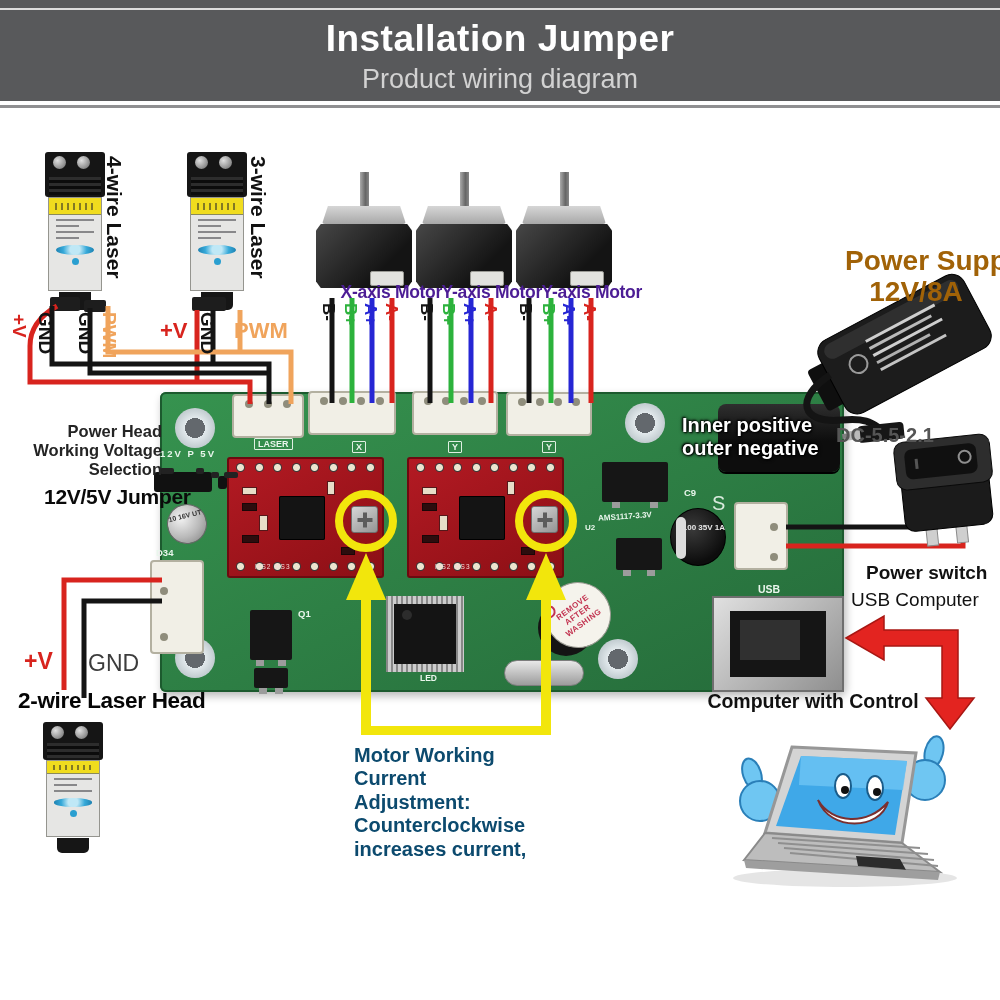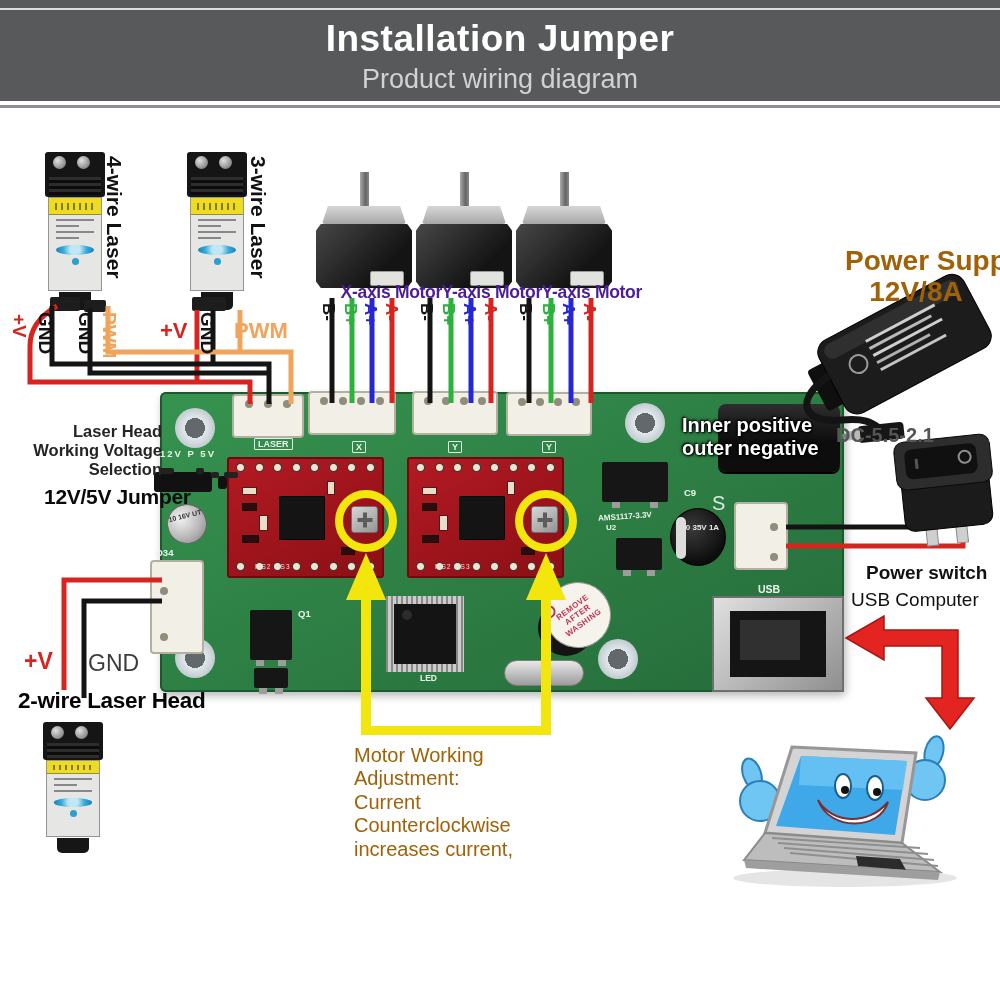--- a/index.html
+++ b/index.html
@@ -85,21 +85,21 @@
   .smd.dark{background:#2c0d0e;border-color:#1a0607;}
   .drv-silk{position:absolute;left:26px;bottom:6px;font-size:6.5px;color:#f2d9d9;letter-spacing:1px;}
 
   .cap-s{position:absolute;width:40px;height:40px;border-radius:50%;z-index:3;
          background:radial-gradient(circle at 38% 32%,#f2f2f2,#b9b9b9 55%,#7e7e7e);
          border:1px solid #666;box-sizing:border-box;color:#333;font-size:7px;font-weight:700;
          line-height:1.1;text-align:center;padding-top:7px;transform:rotate(-14deg);}
   .cap-b{position:absolute;width:56px;height:58px;border-radius:50%;z-index:3;
          background:radial-gradient(circle at 40% 35%,#3a3a3a,#0d0d0d 70%);
          border:1px solid #000;color:#e8e8e8;font-size:8px;font-weight:700;line-height:1.15;
-         text-align:center;box-sizing:border-box;padding-top:14px;}
+         text-align:right;box-sizing:border-box;padding-top:14px;}
   .cap-b:before{content:"";position:absolute;left:5px;top:8px;width:10px;height:42px;border-radius:5px;background:#dcdcdc;}
   .qfp{position:absolute;width:78px;height:76px;z-index:3;background:#b9b9b9;
        background-image:repeating-linear-gradient(90deg,#888 0 2px,#ccc 2px 5px);}
   .qfp:before{content:"";position:absolute;left:8px;top:8px;right:8px;bottom:8px;background:#141414;}
   .qfp:after{content:"";position:absolute;left:16px;top:14px;width:10px;height:10px;border-radius:50%;background:#2c2c2c;}
   .crystal{position:absolute;width:80px;height:26px;border-radius:13px;z-index:3;
            background:linear-gradient(180deg,#e8e8e8,#9c9c9c);border:1px solid #7d7d7d;box-sizing:border-box;}
   .buzzer-dark{position:absolute;width:56px;height:56px;border-radius:50%;background:#141414;z-index:3;}
   .buzzer{position:absolute;width:66px;height:66px;border-radius:50%;z-index:3;
           background:#f5f3ec;border:1px solid #9a9a92;transform:rotate(-36deg);
@@ -121,21 +121,21 @@
   .sel-block{left:22px;top:422px;width:140px;text-align:right;font-size:16.5px;font-weight:600;
              color:#242424;line-height:1.14;white-space:nowrap;}
   .jumper-label{left:44px;top:485px;font-size:21px;font-weight:800;letter-spacing:-.3px;color:#0a0a0a;}
   .polarity{left:682px;top:414px;font-size:20px;font-weight:700;color:#fff;line-height:1.15;
             text-shadow:0 0 4px #000,1px 1px 2px #000,-1px -1px 2px #000;}
   .ps-title{left:845px;top:246px;width:142px;text-align:center;font-size:28px;font-weight:700;color:#a16207;line-height:1.1;}
   .dc-label{left:836px;top:424px;font-size:20px;font-weight:600;color:#555;}
   .switch-label{left:866px;top:562px;font-size:19px;font-weight:700;}
   .usbc-label{left:851px;top:589px;font-size:19px;font-weight:400;}
   .comp-label{left:693px;top:690px;width:240px;text-align:center;font-size:19.5px;font-weight:700;line-height:1.17;}
-  .mw-note{left:354px;top:744px;font-size:20px;font-weight:400;line-height:1.17;color:#a16207;}
+  .mw-note{left:354px;top:744px;font-size:20px;font-weight:700;line-height:1.17;color:#0c4a6e;}
 
   .overlay{position:absolute;left:0;top:0;width:1000px;height:1000px;z-index:5;pointer-events:none;}
 </style>
 </head>
 <body>
 
 <div class="stage">
 
   <div class="header">
     <div class="topline"></div>
@@ -268,21 +268,21 @@
     <div class="silk silk-box" style="left:94px;top:46px;font-size:9px;">LASER</div>
     <div class="silk silk-box" style="left:192px;top:49px;font-size:9px;">X</div>
     <div class="silk silk-box" style="left:288px;top:49px;font-size:9px;">Y</div>
     <div class="silk silk-box" style="left:382px;top:49px;font-size:9px;">Y</div>
     <div class="silk" style="left:0px;top:56px;font-size:9.5px;letter-spacing:2px;">12V P 5V</div>
     <div class="silk" style="left:-4px;top:155px;font-size:9.5px;">D34</div>
     <div class="silk" style="left:138px;top:216px;font-size:9.5px;">Q1</div>
     <div class="silk" style="left:260px;top:281px;font-size:8.5px;">LED</div>
     <div class="silk" style="left:598px;top:191px;font-size:10.5px;">USB</div>
     <div class="silk" style="left:438px;top:120px;font-size:8px;transform:rotate(-4deg);">AMS1117-3.3V</div>
-    <div class="silk" style="left:446px;top:131px;font-size:8px;">U2</div>
+    <div class="silk" style="left:425px;top:131px;font-size:8px;">U2</div>
     <div class="silk" style="left:524px;top:95px;font-size:9.5px;">C9</div>
     <div class="silk" style="left:552px;top:100px;font-size:20px;font-weight:400;color:#d9ead d;color:#d9eadd;">S</div>
 
     <div class="jumper" style="left:-6px;top:80px;width:58px;height:20px;"></div>
     <div class="jumper" style="left:58px;top:84px;width:9px;height:13px;"></div>
 
     <div class="driver" style="left:67px;top:65px;">
       <div class="pin-row" style="top:4px;">
           <span></span>
           <span></span>
@@ -465,46 +465,47 @@
       <polygon points="765,833 902,843 940,872 744,860" fill="#bdbdbd" stroke="#8a8a8a" stroke-width="2"></polygon>
       <path d="M772,838 L920,848 M778,843 L928,854 M784,848 L934,860 M790,853 L938,866" stroke="#8f8f8f" stroke-width="2" fill="none"></path>
       <polygon points="856,856 900,859 906,870 858,866" fill="#2c2c2c"></polygon>
       <polygon points="744,860 940,872 938,880 746,868" fill="#9e9e9e"></polygon>
     </g>
 
     <path d="M846,638 L884,616 L884,630 L958,630 L958,698 L974,698 L950,729 L926,698 L942,698 L942,646 L884,646 L884,660 Z" fill="#e32420" stroke="#a81713" stroke-width="1.5"></path>
   </svg>
 
   <div class="lbl sel-block">
-    <div>Laser Head</div>
+    <div>Power Head</div>
     <div>Working Voltage</div>
     <div>Selection</div>
   </div>
   <div class="lbl jumper-label">12V/5V Jumper</div>
 
   <div class="lbl polarity">
     <div>Inner positive</div>
     <div>outer negative</div>
   </div>
 
   <div class="lbl ps-title">
     <div>Power Supply</div>
     <div>12V/8A</div>
   </div>
   <div class="lbl dc-label">DC-5.5-2.1</div>
   <div class="lbl switch-label">Power switch</div>
   <div class="lbl usbc-label">USB Computer</div>
 
   <div class="lbl comp-label">
+    <div>Computer with Control</div>
   </div>
 
   <div class="lbl mw-note">
     <div>Motor Working</div>
+    <div>Current</div>
     <div>Adjustment:</div>
-    <div>Current</div>
     <div>Counterclockwise</div>
     <div>increases current,</div>
   </div>
 
   <div class="lbl c-red" style="left:24px;top:648px;font-size:23px;font-weight:600;">+V</div>
   <div class="lbl c-gray" style="left:88px;top:650px;font-size:23px;font-weight:500;">GND</div>
   <div class="lbl" style="left:18px;top:688px;font-size:22.5px;font-weight:800;letter-spacing:-.3px;color:#050505;">2-wire Laser Head</div>
 
   <div class="laser" style="left:46px;top:722px;height:134px;">
     <div class="l-head">

